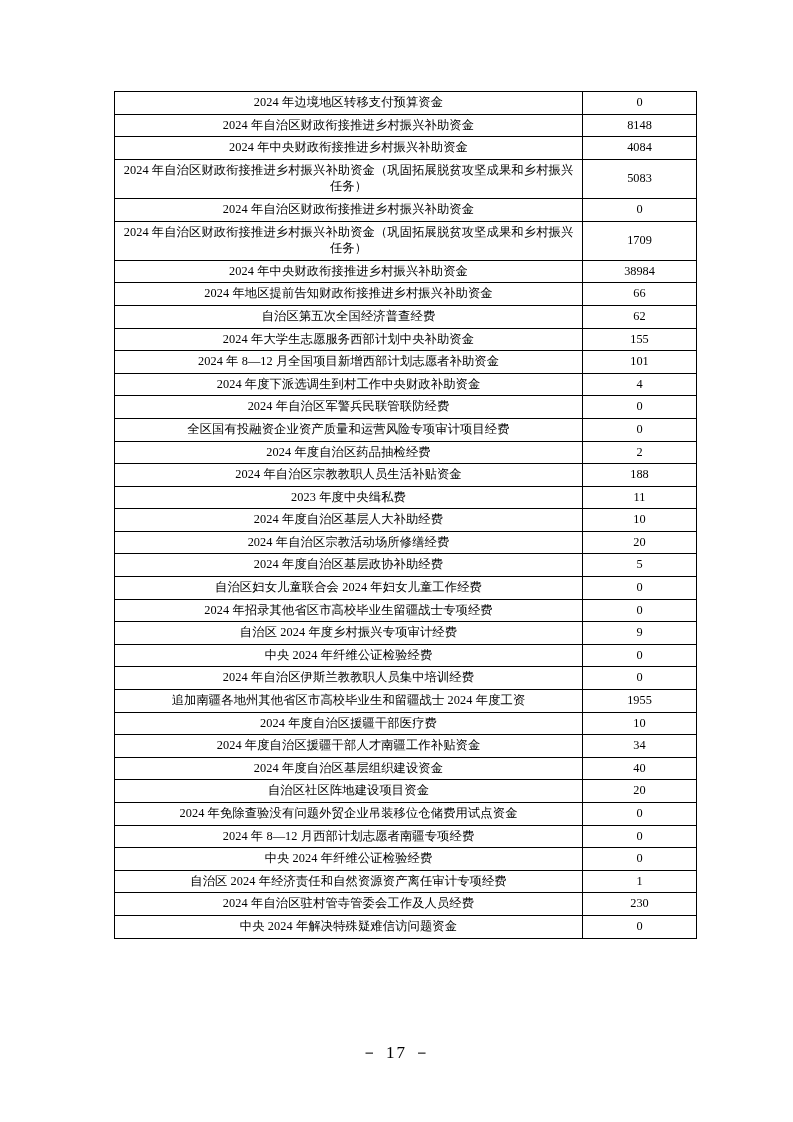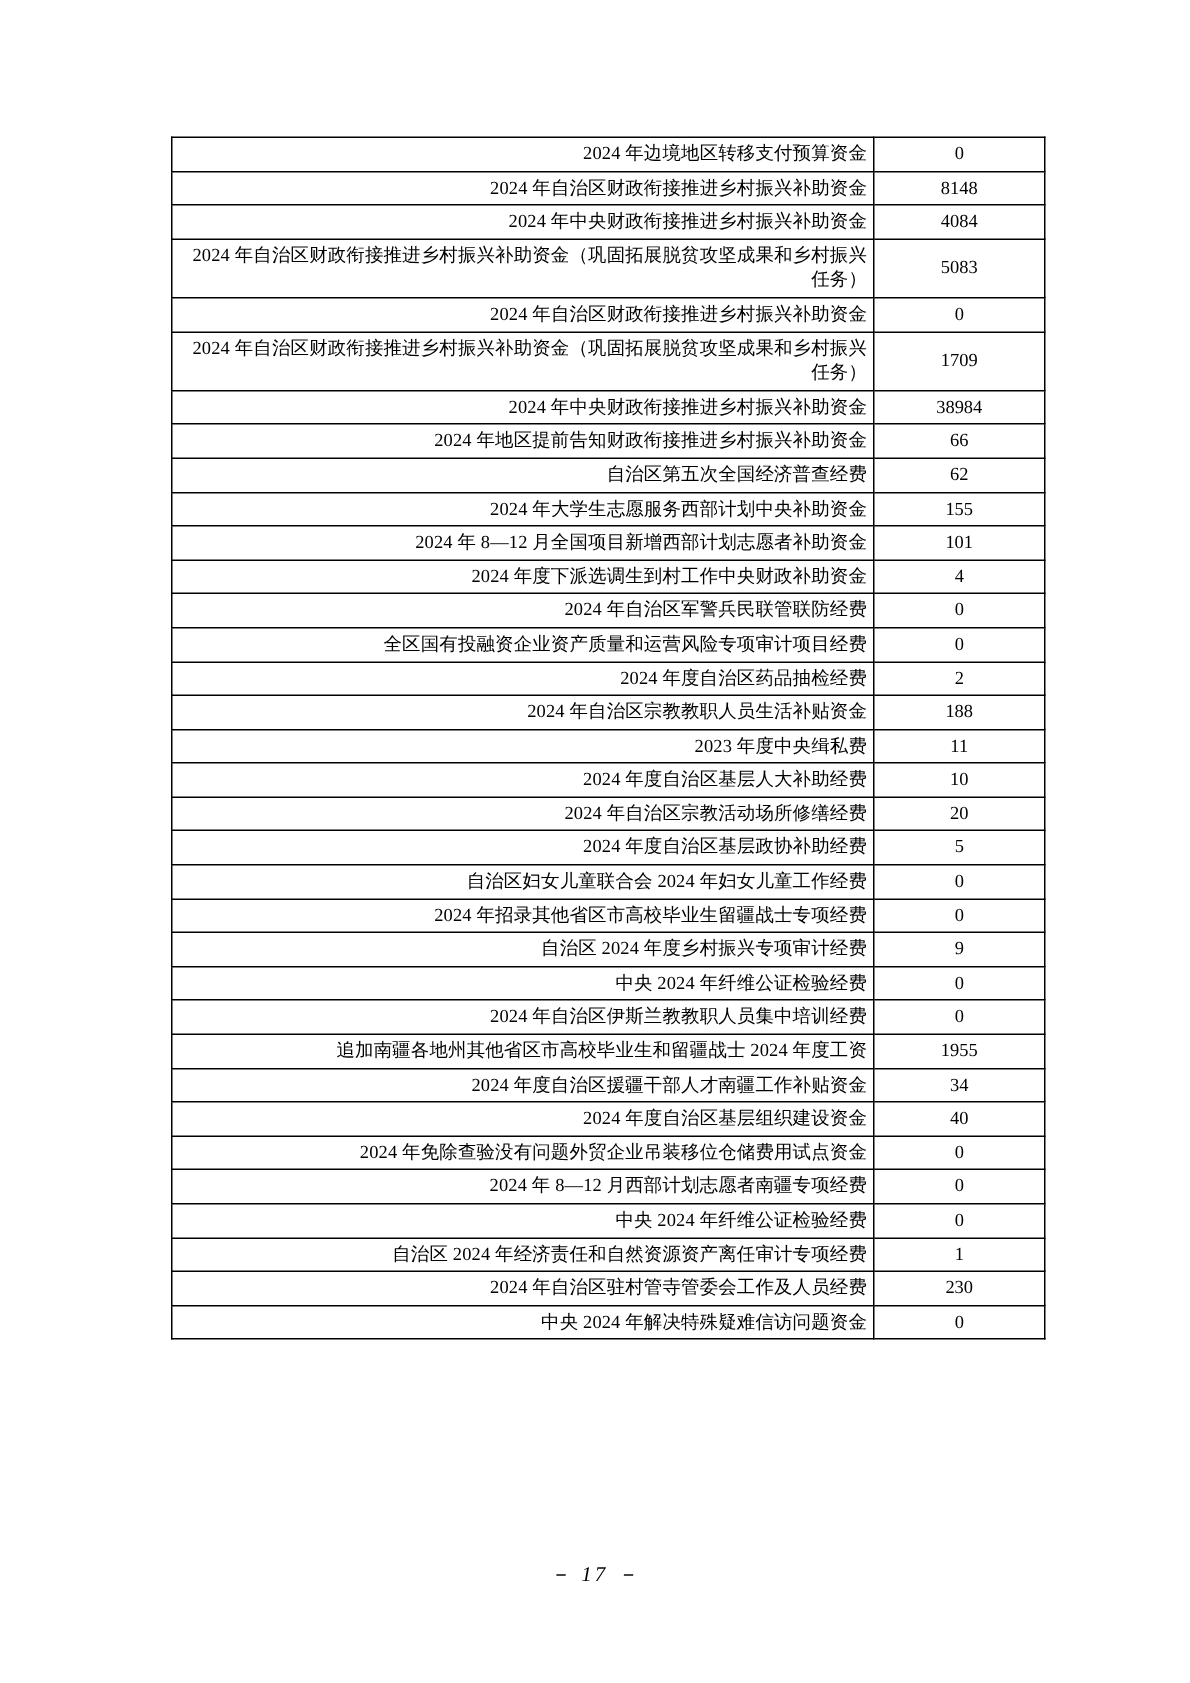--- a/index.html
+++ b/index.html
@@ -34,36 +34,35 @@
   }
   table.budget td {
     border: 1px solid #000000;
     vertical-align: middle;
     font-size: 12.3px;
     line-height: 1.35;
     padding: 2px 4px 3px 4px;
   }
   table.budget td.name {
     width: 459px;
-    text-align: right;
+    text-align: center;
     letter-spacing: 0.1px;
   }
   table.budget td.value {
     width: 105px;
     text-align: center;
   }
   .page-number {
     position: absolute;
     left: 0;
     right: 0;
     top: 1041px;
     text-align: center;
-    font-size: 14px;
+    font-size: 17px;
     letter-spacing: 2px;
-    font-style: italic;
   }
 </style>
 </head>
 <body>
 
 <div class="page">
   <div class="table-wrap">
     <table class="budget">
       <tbody>
         <tr>
@@ -164,26 +163,34 @@
         </tr>
         <tr>
           <td class="name">2024 年自治区伊斯兰教教职人员集中培训经费</td>
           <td class="value">0</td>
         </tr>
         <tr>
           <td class="name">追加南疆各地州其他省区市高校毕业生和留疆战士 2024 年度工资</td>
           <td class="value">1955</td>
         </tr>
         <tr>
+          <td class="name">2024 年度自治区援疆干部医疗费</td>
+          <td class="value">10</td>
+        </tr>
+        <tr>
           <td class="name">2024 年度自治区援疆干部人才南疆工作补贴资金</td>
           <td class="value">34</td>
         </tr>
         <tr>
           <td class="name">2024 年度自治区基层组织建设资金</td>
           <td class="value">40</td>
+        </tr>
+        <tr>
+          <td class="name">自治区社区阵地建设项目资金</td>
+          <td class="value">20</td>
         </tr>
         <tr>
           <td class="name">2024 年免除查验没有问题外贸企业吊装移位仓储费用试点资金</td>
           <td class="value">0</td>
         </tr>
         <tr>
           <td class="name">2024 年 8—12 月西部计划志愿者南疆专项经费</td>
           <td class="value">0</td>
         </tr>
         <tr>

